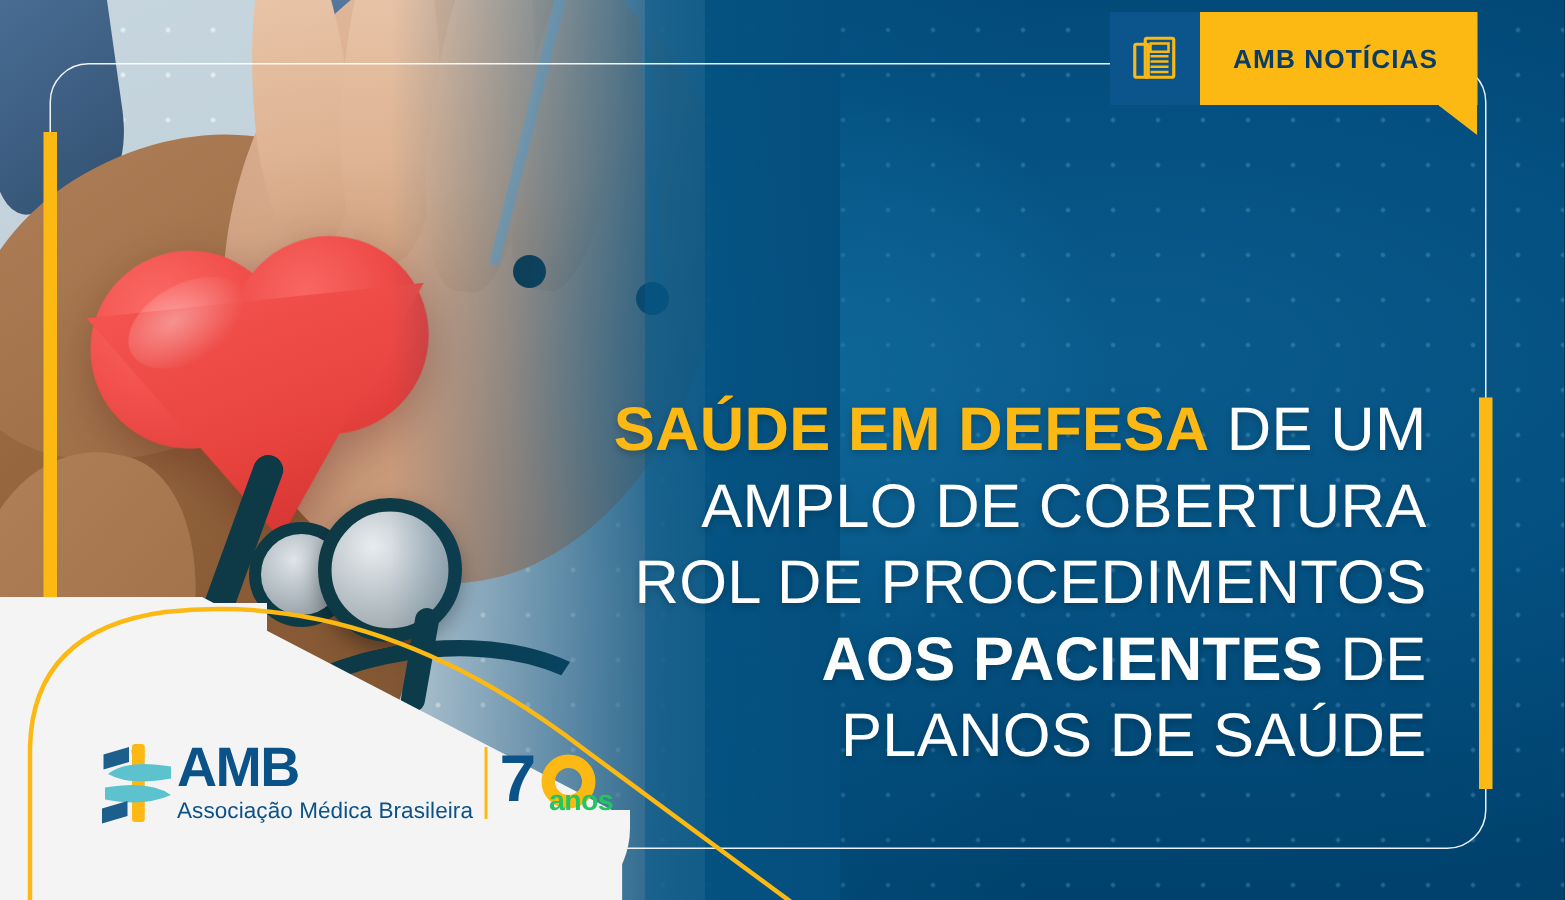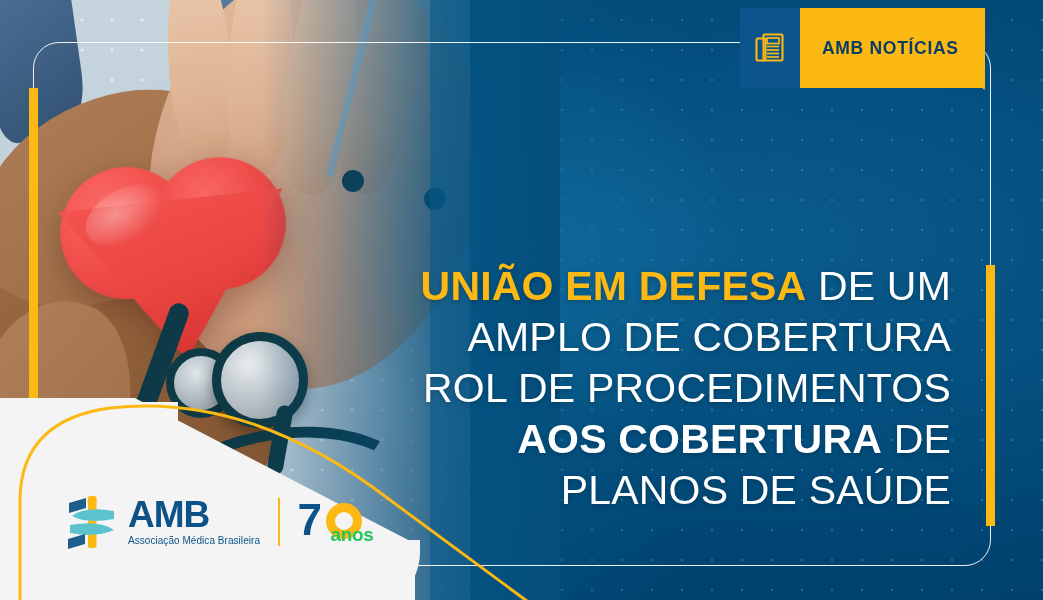--- a/index.html
+++ b/index.html
@@ -208,21 +208,21 @@
   }
   .bar-right {
     position:absolute; left:986px; top:265px;
     width:9px; height:261px;
     background:#FDB913;
   }
 
   
   .badge {
     position:absolute; left:740px; top:8px;
-    height:80px;
+    height:62px;
     display:flex; align-items:stretch;
   }
   .badge-icon-box {
     width:60px;
     background:#0B558C;
     display:flex; align-items:center; justify-content:center;
   }
   .badge-label {
     position:relative;
     background:#FDB913;
@@ -288,30 +288,30 @@
   }
   .yellow-curve {
     position:absolute; left:-10px; top:378px;
     width:560px; height:250px;
     pointer-events:none;
   }
 
   
   .logo {
     position:absolute; left:66px; top:494px;
-    display:flex; align-items:center; gap:10px;
+    display:flex; align-items:center; 
   }
   .logo-mark { width:52px; height:56px; }
   .logo-text { display:flex; flex-direction:column; }
   .logo-amb {
     font-size:37px; font-weight:bold; color:#0B5288;
     letter-spacing:-1px; line-height:.92;
   }
   .logo-sub {
-    font-size:10px; color:#0B5288; letter-spacing:.05px;
+    font-size:15px; color:#0B5288; letter-spacing:.05px;
     margin-top:2px; font-weight:normal;
   }
   .logo-divider {
     width:1.6px; height:48px; background:#FDB913; margin:0 8px;
   }
   .logo-anniv { position:relative; width:84px; height:56px; }
   .anniv-7 {
     position:absolute; left:0; top:4px;
     font-size:44px; font-weight:bold; color:#0B5288;
     line-height:1; letter-spacing:-2px;
@@ -379,26 +379,26 @@
   <div class="glow"></div>
   <div class="photo-fade"></div>
   <div class="photo-fade2"></div>
 
   <div class="frame"></div>
   <div class="bar-left"></div>
   <div class="bar-right"></div>
 
   <div class="headline">
     <div class="hl-line">
-      <span class="hl-yellow">UNIÃO EM DEFESA</span><span> DE UM</span>
+      <span class="hl-yellow">SAÚDE EM DEFESA</span><span> DE UM</span>
     </div>
     <div class="hl-line">AMPLO DE COBERTURA</div>
     <div class="hl-line">ROL DE PROCEDIMENTOS</div>
     <div class="hl-line">
-      <span class="hl-strong">AOS COBERTURA</span><span> DE</span>
+      <span class="hl-strong">AOS PACIENTES</span><span> DE</span>
     </div>
     <div class="hl-line">PLANOS DE SAÚDE</div>
   </div>
 
   <div class="badge">
     <div class="badge-icon-box">
       <svg width="30" height="32" viewBox="0 0 30 32">
         <rect x="1.5" y="6.5" width="9" height="22" rx="1.2" fill="none" stroke="#FDB913" stroke-width="2.1"></rect>
         <rect x="8.5" y="2.5" width="19" height="26" rx="1.2" fill="none" stroke="#FDB913" stroke-width="2.1"></rect>
         <rect x="12" y="6" width="12" height="5.5" fill="none" stroke="#FDB913" stroke-width="1.7"></rect>

